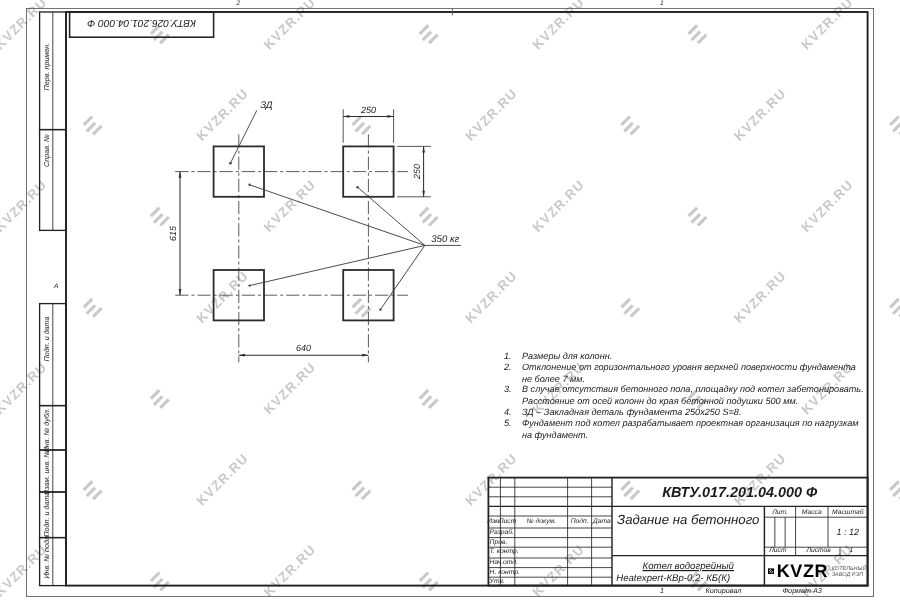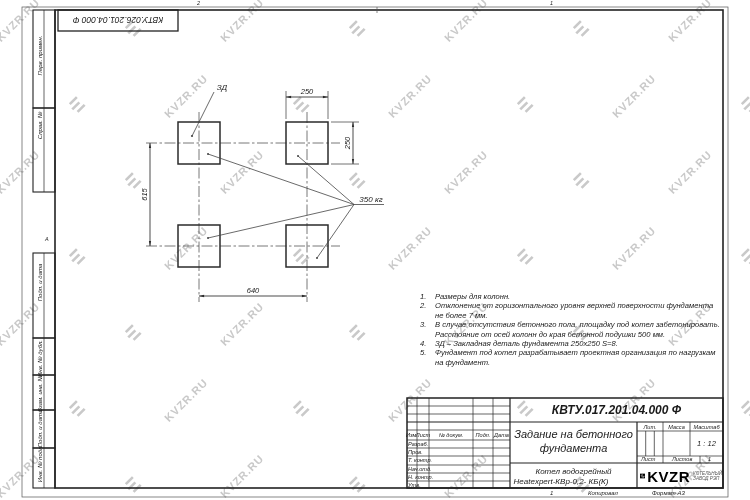--- a/index.html
+++ b/index.html
@@ -358,23 +358,22 @@
         </div>
       <div class="note-row">
           <span class="note-num">5.</span>
           <span class="note-text">Фундамент под котел разрабатывает проектная организация по нагрузкам на фундамент.</span>
         </div>
     </div>
 
     <div class="t cen" style="left:510px;top:398px;width:213px;height:24px;font-size:12px;font-weight:bold;">КВТУ.017.201.04.000 Ф</div>
 
     <div class="t cen" style="left:510px;top:426px;width:127px;height:16px;font-size:11px;">Задание на бетонного</div>
-    <div class="t cen" style="left:510px;top:440px;width:127px;height:16px;font-size:11px;">фундамента</div>
-
-    <div class="t cen" style="left:510px;top:466px;width:127px;height:10px;font-size:8px;">Котел водогрейный</div>
+
+    <div class="t cen" style="left:510px;top:466px;width:127px;height:10px;font-size:8px;text-decoration:underline;">Котел водогрейный</div>
     <div class="t cen" style="left:510px;top:476px;width:102px;height:10px;font-size:8px;">Heatexpert-КВр-0,2- КБ(К)</div>
 
     <div class="t cen tb-small" style="left:637px;top:423px;width:26px;height:8px;">Лит.</div>
     <div class="t cen tb-small" style="left:663px;top:423px;width:27px;height:8px;">Масса</div>
     <div class="t cen tb-small" style="left:690px;top:423px;width:33px;height:8px;">Масштаб</div>
     <div class="t cen" style="left:690px;top:436px;width:33px;height:14px;font-size:7.5px;">1 : 12</div>
 
     <div class="t tb-small" style="left:641px;top:456px;">Лист</div>
     <div class="t tb-small" style="left:672px;top:456px;">Листов</div>
     <div class="t tb-small" style="left:708px;top:456px;">1</div>

